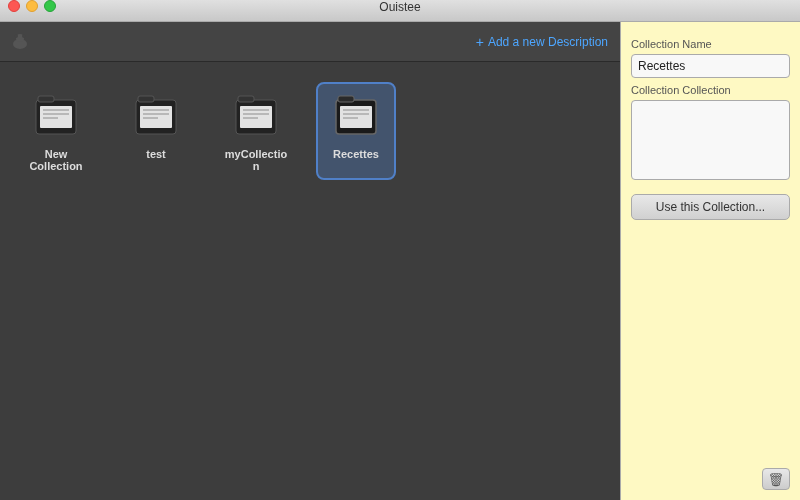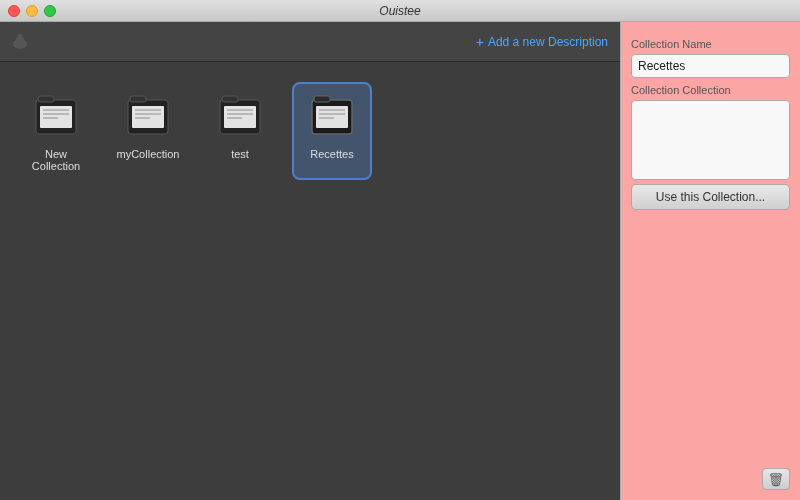--- a/index.html
+++ b/index.html
@@ -10,25 +10,24 @@
       overflow: hidden;
       font-family: -apple-system, "Helvetica Neue", Arial, sans-serif;
       background: #3a3a3a;
     }
 
     
     .titlebar {
       height: 22px;
       background: linear-gradient(to bottom, #e0e0e0, #c8c8c8);
       display: flex;
-      align-items: center;
+      align-items: flex-start;
       justify-content: center;
       position: relative;
       border-bottom: 1px solid #aaa;
-      font-style: italic;
     }
     .titlebar-title {
       font-size: 12px;
       color: #333;
       font-weight: 500;
     }
     .traffic-lights {
       position: absolute;
       left: 8px;
       display: flex;
@@ -85,22 +84,23 @@
     .add-icon {
       font-size: 14px;
       color: #4da6ff;
     }
 
     
     .collections-grid {
       padding: 20px 16px;
       display: flex;
       flex-wrap: wrap;
-      gap: 12px;
+      gap: 20px;
       align-content: flex-start;
+      font-weight: bold;
     }
 
     .collection-item {
       display: flex;
       flex-direction: column;
       align-items: center;
       width: 80px;
       cursor: pointer;
       padding: 6px;
       border-radius: 6px;
@@ -130,21 +130,21 @@
       margin-top: 6px;
       font-size: 11px;
       color: #ddd;
       text-align: center;
       word-break: break-word;
     }
 
     
     .sidebar {
       width: 180px;
-      background: #fca5a5;
+      background: #fef9c3;
       border-left: 1px solid #aaa;
       padding: 10px;
       display: flex;
       flex-direction: column;
       position: relative;
     }
 
     .sidebar-field-label {
       font-size: 11px;
       color: #555;
@@ -170,21 +170,21 @@
       font-size: 12px;
       border: 1px solid #aaa;
       border-radius: 4px;
       background: #f8f8f8;
       color: #222;
       resize: none;
       outline: none;
     }
 
     .use-collection-btn {
-      margin-top: 4px;
+      margin-top: 14px;
       width: 100%;
       padding: 5px 0;
       font-size: 12px;
       color: #333;
       background: linear-gradient(to bottom, #e8e8e8, #d0d0d0);
       border: 1px solid #aaa;
       border-radius: 5px;
       cursor: pointer;
       text-align: center;
     }
@@ -258,35 +258,35 @@
         <div class="collection-icon">
           <svg viewBox="0 0 52 52" xmlns="http://www.w3.org/2000/svg">
             <rect x="6" y="10" width="40" height="34" rx="3" fill="#222" stroke="#555" stroke-width="1"></rect>
             <rect x="8" y="6" width="16" height="6" rx="2" fill="#333" stroke="#555" stroke-width="1"></rect>
             <rect x="10" y="16" width="32" height="22" rx="1" fill="#f8f8f8" opacity="0.9"></rect>
             <line x1="13" y1="20" x2="39" y2="20" stroke="#aaa" stroke-width="1.5"></line>
             <line x1="13" y1="24" x2="39" y2="24" stroke="#aaa" stroke-width="1.5"></line>
             <line x1="13" y1="28" x2="28" y2="28" stroke="#aaa" stroke-width="1.5"></line>
           </svg>
         </div>
-        <span class="collection-label">myCollection</span>
+        <span class="collection-label">test</span>
       </div>
 
       <div class="collection-item">
         <div class="collection-icon">
           <svg viewBox="0 0 52 52" xmlns="http://www.w3.org/2000/svg">
             <rect x="6" y="10" width="40" height="34" rx="3" fill="#222" stroke="#555" stroke-width="1"></rect>
             <rect x="8" y="6" width="16" height="6" rx="2" fill="#333" stroke="#555" stroke-width="1"></rect>
             <rect x="10" y="16" width="32" height="22" rx="1" fill="#f8f8f8" opacity="0.9"></rect>
             <line x1="13" y1="20" x2="39" y2="20" stroke="#aaa" stroke-width="1.5"></line>
             <line x1="13" y1="24" x2="39" y2="24" stroke="#aaa" stroke-width="1.5"></line>
             <line x1="13" y1="28" x2="28" y2="28" stroke="#aaa" stroke-width="1.5"></line>
           </svg>
         </div>
-        <span class="collection-label">test</span>
+        <span class="collection-label">myCollection</span>
       </div>
 
       <div class="collection-item selected">
         <div class="collection-icon">
           <svg viewBox="0 0 52 52" xmlns="http://www.w3.org/2000/svg">
             <rect x="6" y="10" width="40" height="34" rx="3" fill="#1a1a1a" stroke="#666" stroke-width="1.5"></rect>
             <rect x="8" y="6" width="16" height="6" rx="2" fill="#2a2a2a" stroke="#666" stroke-width="1"></rect>
             <rect x="10" y="16" width="32" height="22" rx="1" fill="#f8f8f8" opacity="0.9"></rect>
             <line x1="13" y1="20" x2="39" y2="20" stroke="#aaa" stroke-width="1.5"></line>
             <line x1="13" y1="24" x2="39" y2="24" stroke="#aaa" stroke-width="1.5"></line>

